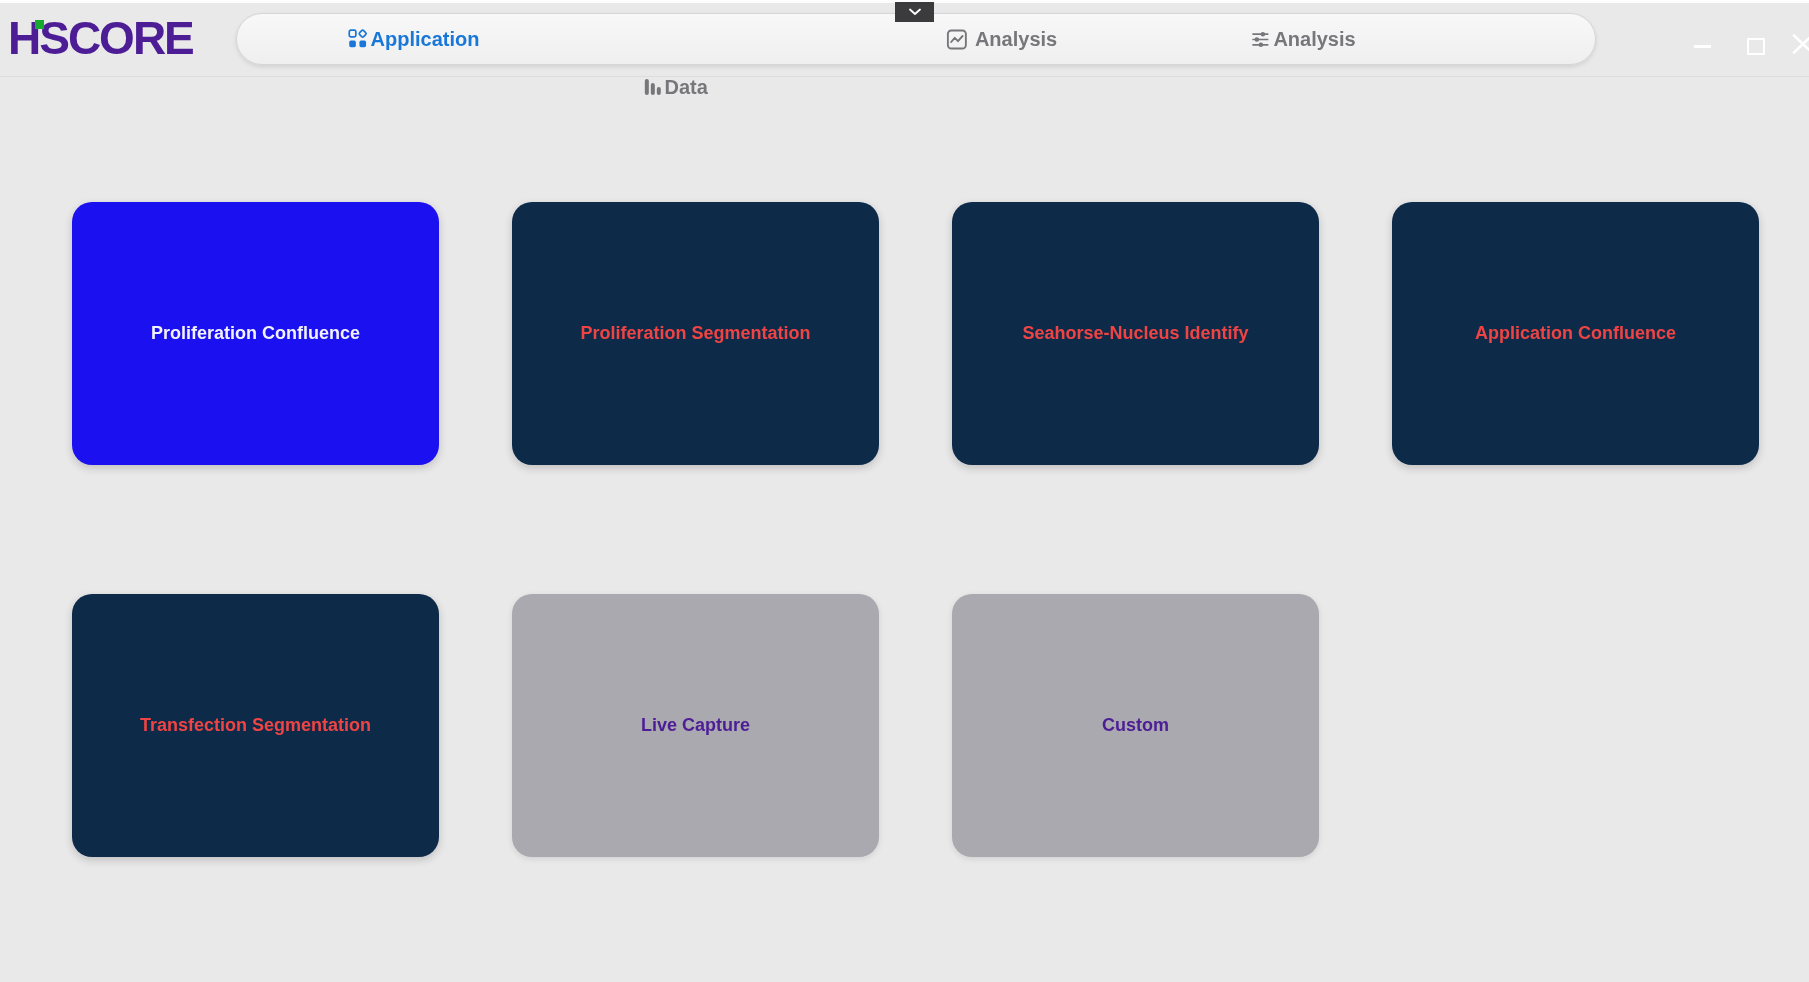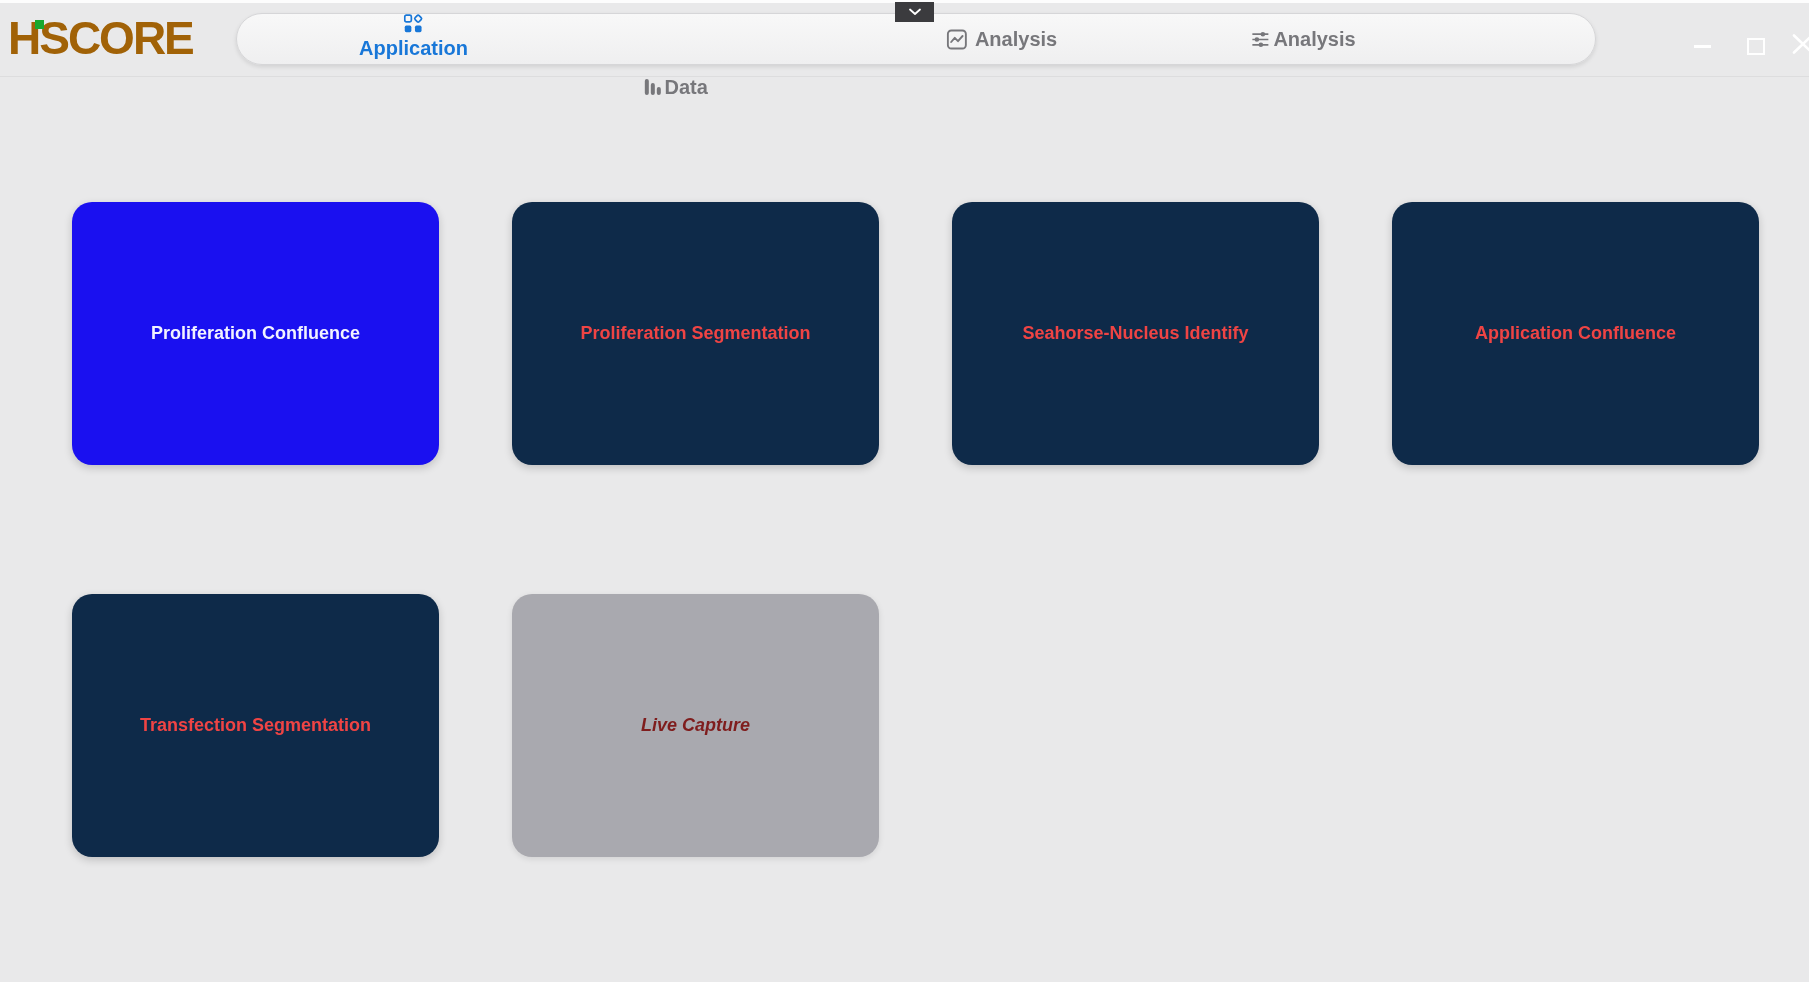--- a/index.html
+++ b/index.html
@@ -32,21 +32,21 @@
 
   
   .logo {
     position: absolute;
     left: 8px;
     top: 12px;
     font-size: 46px;
     line-height: 52px;
     font-weight: bold;
     letter-spacing: -2px;
-    color: #a16207;
+    color: #4c1d95;
     user-select: none;
   }
   .logo-dot {
     position: absolute;
     left: 27px;
     top: 8px;
     width: 9px;
     height: 9px;
     background: #17a82e;
   }
@@ -71,21 +71,21 @@
     display: flex;
     align-items: center;
     gap: 3px;
     font-size: 20px;
     font-weight: bold;
     color: #77777b;
     cursor: pointer;
     white-space: nowrap;
   }
   .tab .tab-icon { display: flex; align-items: center; }
-  .tab.active { color: #1877d8; flex-direction: column; }
+  .tab.active { color: #1877d8; }
   .tab-application { left: 13.0%; }
   .tab-data        { left: 32.3%; margin-top: 48px; }
   .tab-analysis    { left: 56.3%; gap: 8px; }
   .tab-settings    { left: 78.5%; }
 
   
   .chevron-btn {
     position: absolute;
     left: 895px;
     top: 2px;
@@ -135,21 +135,21 @@
     text-align: center;
     font-size: 18px;
     font-weight: bold;
     box-shadow: 0 3px 8px rgba(0,0,0,0.18);
     cursor: pointer;
     padding: 0 10px;
     box-sizing: border-box;
   }
   .tile.selected { background: #1a10f0; color: #f2f2ff; }
   .tile.normal   { background: #0e2a49; color: #ef4444; }
-  .tile.disabled { background: #a9a9af; color: #7f1d1d; cursor: default; box-shadow: 0 2px 6px rgba(0,0,0,0.10); font-style: italic; }
+  .tile.disabled { background: #a9a9af; color: #4c1d95; cursor: default; box-shadow: 0 2px 6px rgba(0,0,0,0.10); }
 </style>
 </head>
 <body>
 
 <div class="top-highlight"></div>
 <div class="titlebar-divider"></div>
 
 <div class="logo">
   <span>HSCORE</span>
   <span class="logo-dot"></span>
@@ -243,13 +243,16 @@
   </div>
   <div class="tile normal">
     <span>Application Confluence</span>
   </div>
   <div class="tile normal">
     <span>Transfection Segmentation</span>
   </div>
   <div class="tile disabled">
     <span>Live Capture</span>
   </div>
+  <div class="tile disabled">
+    <span>Custom</span>
+  </div>
 </div>
 
 </body></html>

